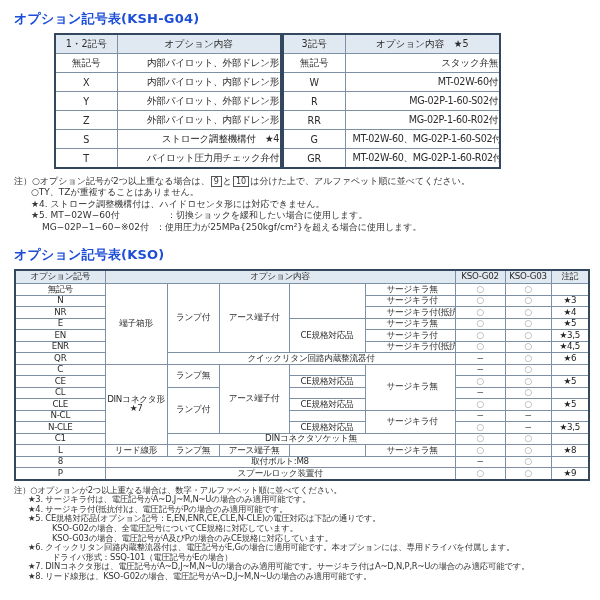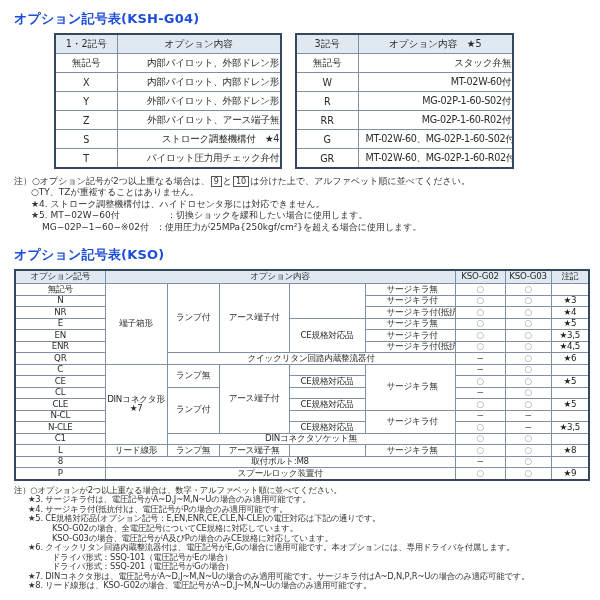--- a/index.html
+++ b/index.html
@@ -2,21 +2,21 @@
 <html><head>
 <meta charset="utf-8">
 <style>
   html,body{margin:0;padding:0;background:#ffffff;}
   body{width:600px;height:600px;overflow:hidden;font-family:"DejaVu Sans",sans-serif;color:#2b2b2b;-webkit-font-smoothing:antialiased;}
   .page{position:relative;width:600px;height:600px;}
 
   .sec-title{margin:10px 0 5px 14px;font-size:13px;font-weight:bold;color:#1d4ed8;letter-spacing:.2px;}
   .sec-title2{margin:13px 0 5px 14px;}
 
-  .tables-row{display:flex;margin-left:14px;gap:13px;align-items:flex-start;padding-left:40px;}
+  .tables-row{display:flex;margin-left:14px;align-items:flex-start;padding-left:40px;}
 
   table{border-collapse:collapse;table-layout:fixed;}
   td{border:1px solid #7d90a6;overflow:hidden;white-space:nowrap;}
   .t1{width:226px;border:2px solid #33475e;}
   .t1b{width:217px;border:2px solid #33475e;}
   .t1 td,.t1b td{height:16px;font-size:9.6px;}
   .t1 .sym,.t1b .sym{text-align:center;}
   .t1 .desc,.t1b .desc{text-align:right;padding-left:7px;letter-spacing:-0.3px;}
   tr.head td{background:#e0e9f2;text-align:center;font-size:9.6px;}
 
@@ -66,21 +66,21 @@
       <tr>
             <td class="sym">X</td>
             <td class="desc">内部パイロット、内部ドレン形</td>
           </tr>
       <tr>
             <td class="sym">Y</td>
             <td class="desc">外部パイロット、外部ドレン形</td>
           </tr>
       <tr>
             <td class="sym">Z</td>
-            <td class="desc">外部パイロット、アース端子無</td>
+            <td class="desc">外部パイロット、内部ドレン形</td>
           </tr>
       <tr>
             <td class="sym">S</td>
             <td class="desc">ストローク調整機構付　★4</td>
           </tr>
       <tr>
             <td class="sym">T</td>
             <td class="desc">パイロット圧力用チェック弁付</td>
           </tr>
     </tbody>
@@ -314,19 +314,18 @@
 
   <div class="notes2">
     <div>注）○オプションが2つ以上重なる場合は、数字・アルファベット順に並べてください。</div>
     <div class="ind1">★3. サージキラ付は、電圧記号がA~D,J~M,N~Uの場合のみ適用可能です。</div>
     <div class="ind1">★4. サージキラ付(抵抗付)は、電圧記号がPの場合のみ適用可能です。</div>
     <div class="ind1">★5. CE規格対応品(オプション記号：E,EN,ENR,CE,CLE,N-CLE)の電圧対応は下記の通りです。</div>
     <div class="ind2">KSO-G02の場合、全電圧記号についてCE規格に対応しています。</div>
     <div class="ind2">KSO-G03の場合、電圧記号がA及びPの場合のみCE規格に対応しています。</div>
     <div class="ind1">★6. クイックリタン回路内蔵整流器付は、電圧記号がE,Gの場合に適用可能です。本オプションには、専用ドライバを付属します。</div>
     <div class="ind2">ドライバ形式：SSQ-101（電圧記号がEの場合）</div>
-    <div class="ind2">ドライバ形式：SSQ-201（電圧記号がGの場合）</div>
     <div class="ind1">★7. DINコネクタ形は、電圧記号がA~D,J~M,N~Uの場合のみ適用可能です。サージキラ付はA~D,N,P,R~Uの場合のみ適応可能です。</div>
     <div class="ind1">★8. リード線形は、KSO-G02の場合、電圧記号がA~D,J~M,N~Uの場合のみ適用可能です。</div>
 
   </div>
 
 </div>
 
 </body></html>

